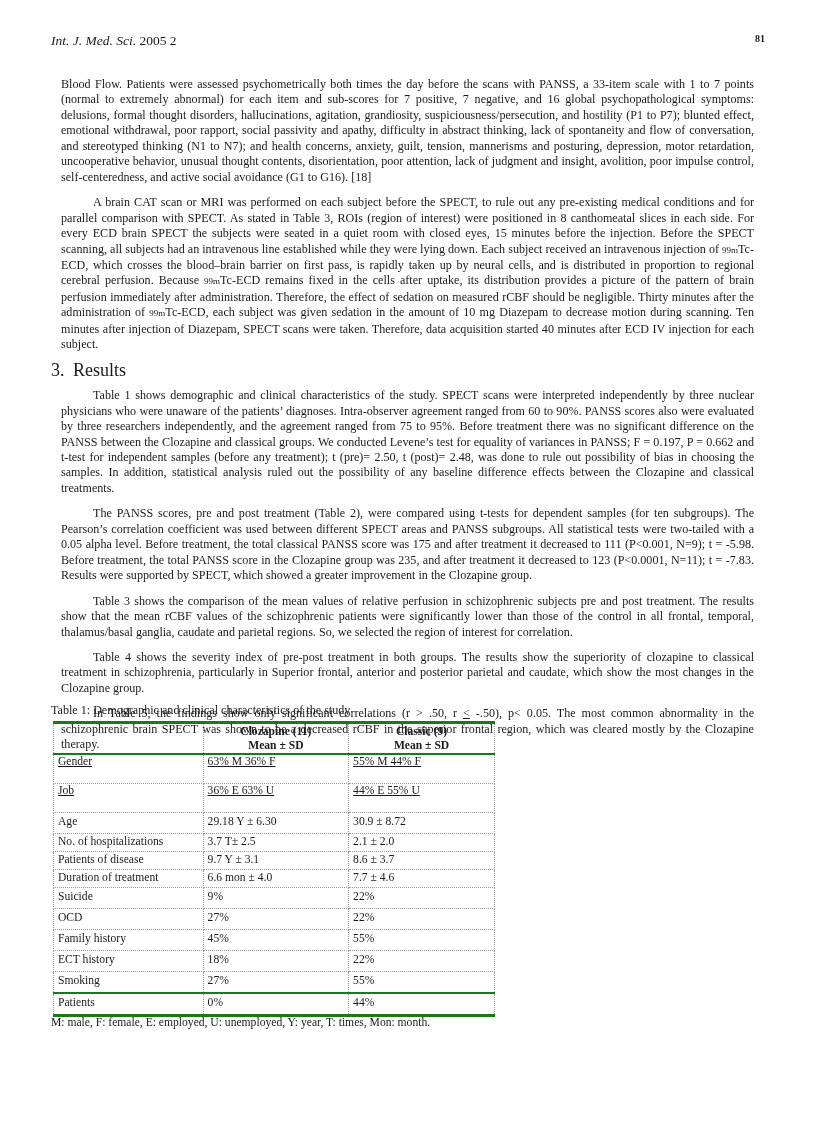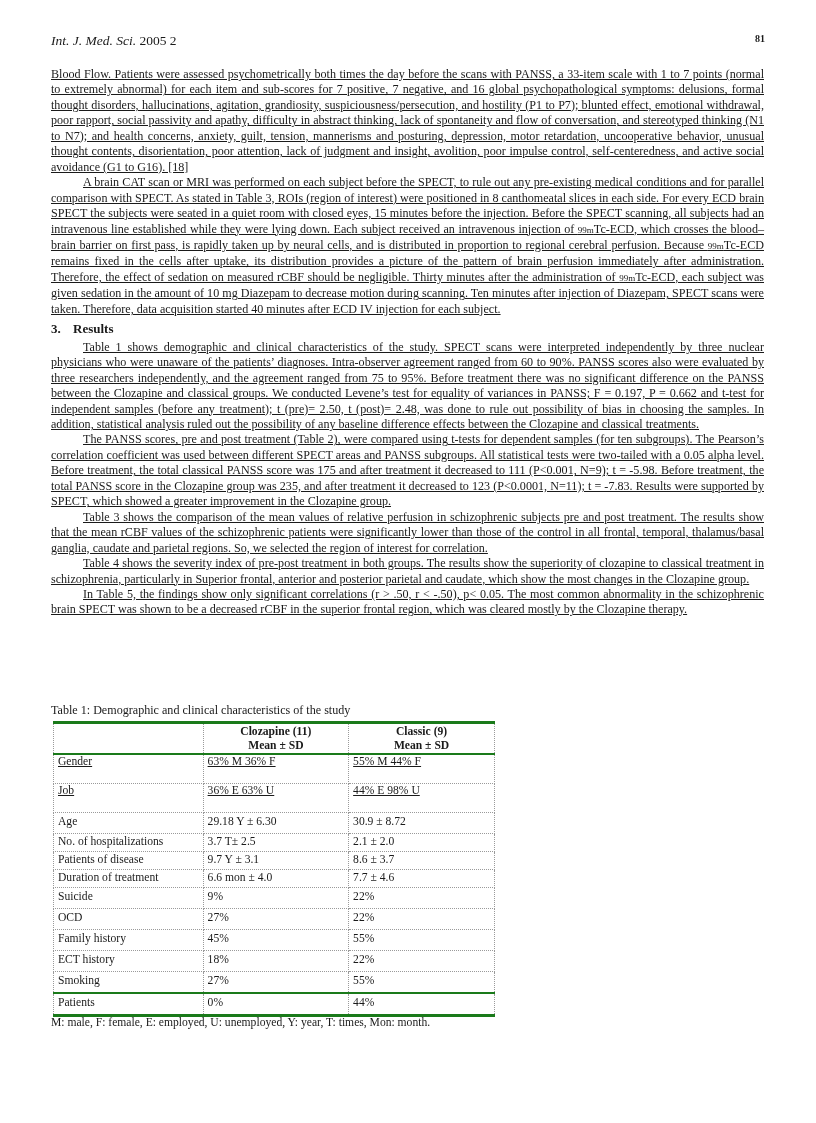--- a/index.html
+++ b/index.html
@@ -5,24 +5,24 @@
   html, body { margin: 0; padding: 0; background: #ffffff; }
   body { width: 816px; height: 1123px; position: relative; overflow: hidden;
          font-family: "Liberation Serif", serif; color: #1a1a1a; }
   .header { position: absolute; top: 33px; left: 51px; right: 51px; height: 18px;
             font-size: 13.5px; }
   .journal { position: absolute; left: 0; top: 0; font-style: italic; }
   .journal .yr { font-style: normal; text-align: right; }
   .pageno { position: absolute; right: 0; top: 0; font-weight: bold; font-size: 10px; }
   .body-text { position: absolute; left: 51px; width: 713px; top: 67px;
                font-size: 12.1px; line-height: 15.45px; text-align: justify; }
-  .body-text p { margin: 0; text-decoration: underline; }
+  .body-text p { margin: 10px; }
   .indent { text-indent: 32px; }
   .sub99 { font-size: 9px; }
-  h3 { margin: 4px 0 3px 0; font-size: 13px; font-weight: bold; }
+  h3 { margin: 4px 0 3px 0; font-size: 18px; font-weight: normal; }
   h3 .num { display: inline-block; width: 22px; }
   .caption { position: absolute; left: 51px; top: 703px; font-size: 12.1px; }
   table { position: absolute; left: 53px; top: 721px; width: 442px;
           border-collapse: collapse; font-size: 11.6px; }
   td, th { border: 1px dotted #9a9a9a; padding: 0 4px; vertical-align: top; }
   th { font-weight: bold; line-height: 14px; padding-top: 1px; }
   thead tr { border-top: 3px solid #1a7a1a; border-bottom: 2px solid #1a7a1a; height: 30px; }
   .c1 { width: 148px; } .c2 { width: 146px; } .c3 { width: 148px; }
   tbody tr.r-tall td { height: 28px; text-decoration: underline; }
   tbody tr.r-small td { height: 17px; line-height: 16px; }
@@ -64,21 +64,21 @@
   </thead>
   <tbody>
     <tr class="r-tall">
       <td>Gender</td>
       <td>63% M 36% F</td>
       <td>55% M 44% F</td>
     </tr>
     <tr class="r-tall">
       <td>Job</td>
       <td>36% E 63% U</td>
-      <td>44% E 98% U</td>
+      <td>44% E 55% U</td>
     </tr>
     <tr class="r-mid">
       <td>Age</td>
       <td>29.18 Y ± 6.30</td>
       <td>30.9 ± 8.72</td>
     </tr>
     <tr class="r-small">
       <td>No. of hospitalizations</td>
       <td>3.7 T± 2.5</td>
       <td>2.1 ± 2.0</td>

